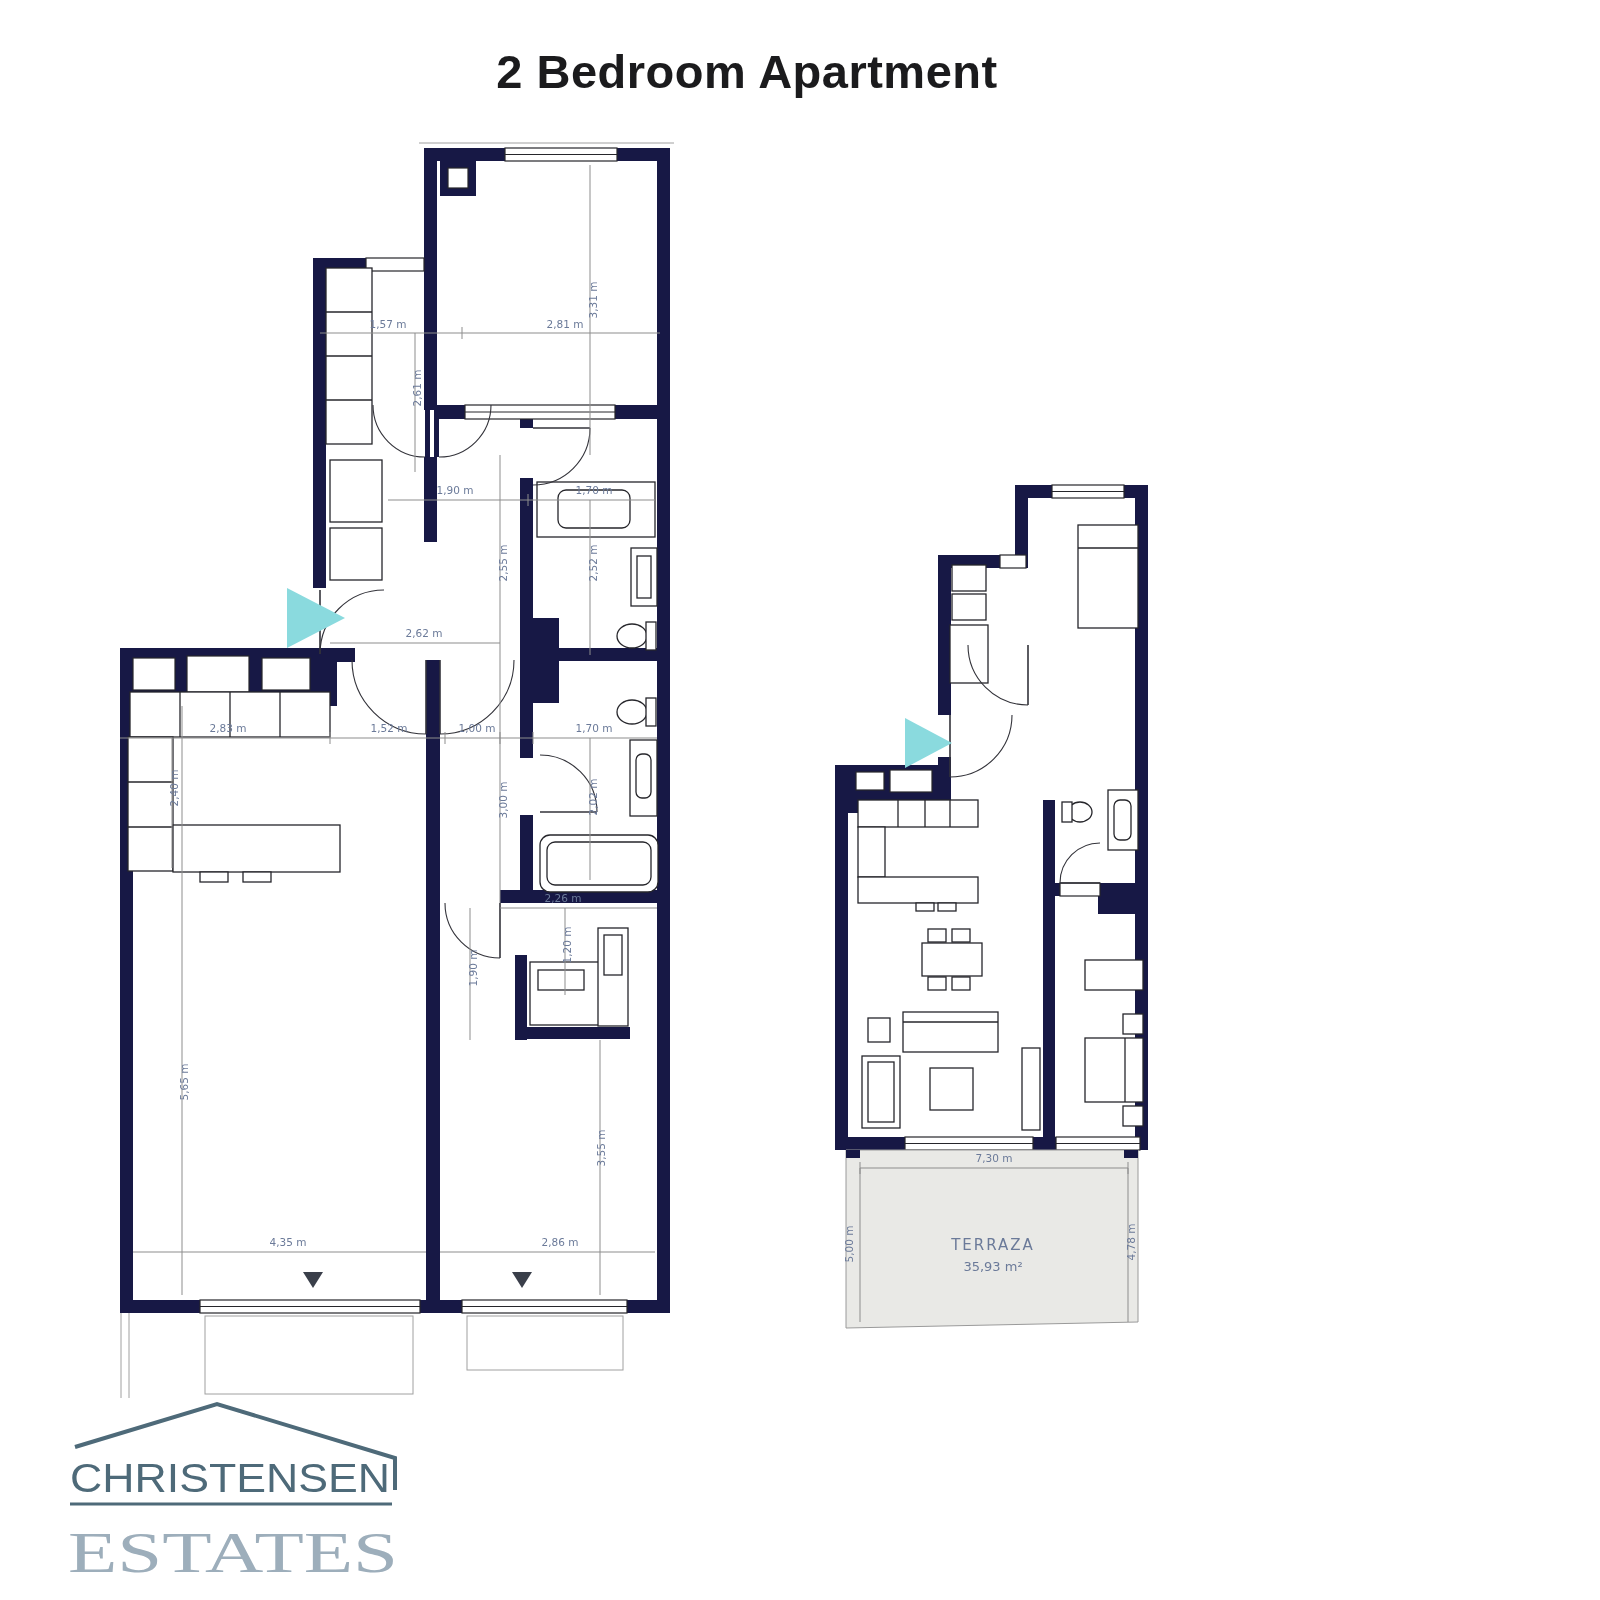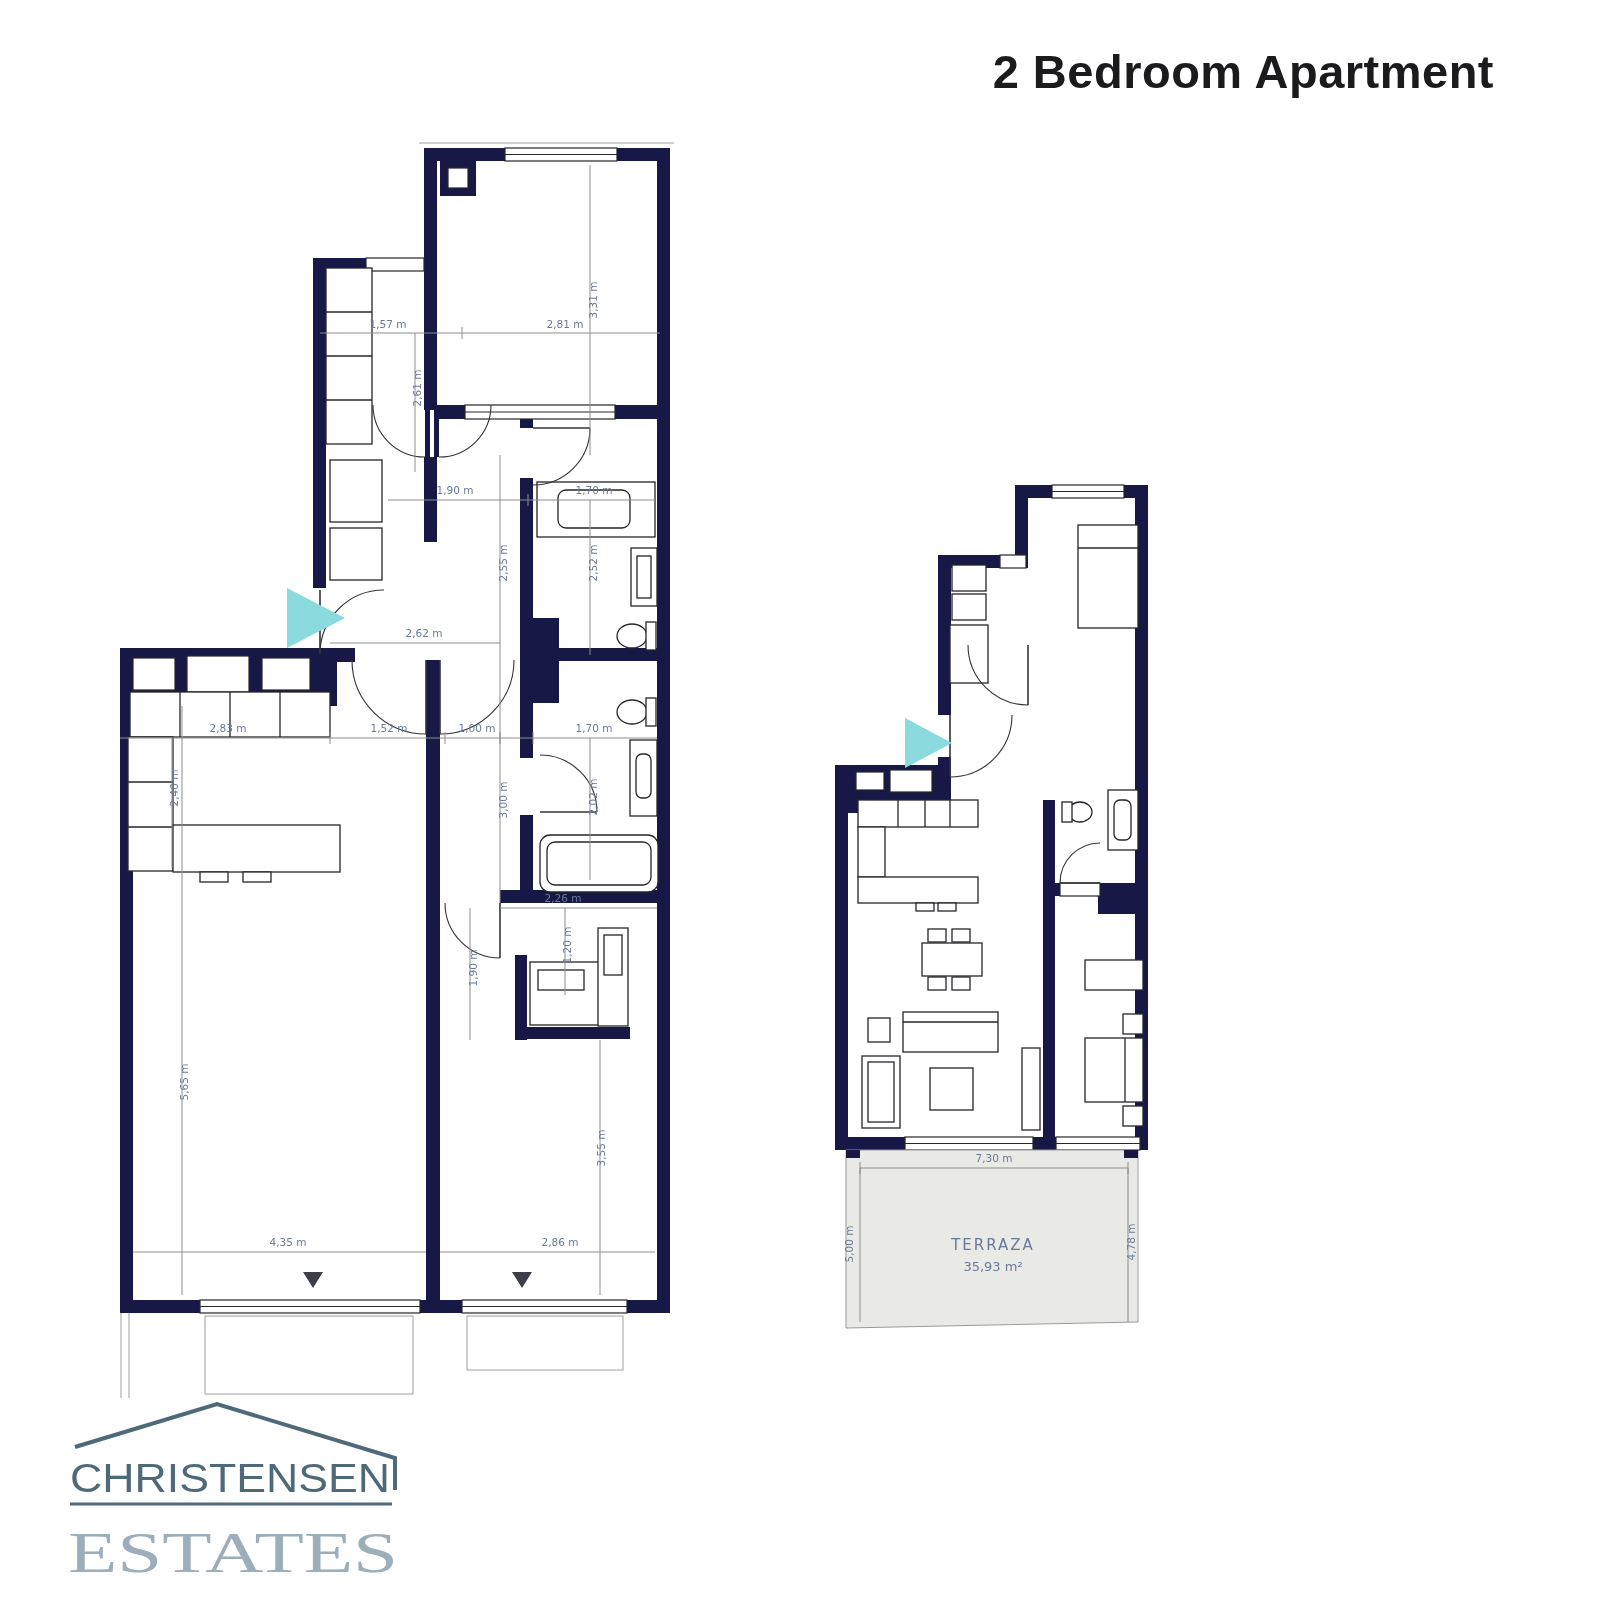--- a/index.html
+++ b/index.html
@@ -2,21 +2,21 @@
 <html><head>
 <meta charset="utf-8">
 <style>
   :root{
     --wall:#171845; --dim:#6b7a99; --arrow:#8adade; --terr:#e9e9e6;
     --logo-dark:#4e6a79; --logo-light:#9daebb; --title:#1b1b1d;
   }
   html,body{margin:0;padding:0;background:#fff;}
   .page{position:relative;width:1600px;height:1600px;background:#fff;overflow:hidden;
         font-family:"Liberation Sans",sans-serif;}
-  .title{position:absolute;top:44px;left:0;width:1494px;margin:0;text-align:right;
+  .title{position:absolute;top:44px;left:0;width:1494px;margin:0;text-align:center;
          font-size:47px;font-weight:bold;color:var(--title);letter-spacing:.5px;}
   svg.canvas{position:absolute;left:0;top:0;}
   .wall{fill:var(--wall);}
   .win{fill:#fff;stroke:#26262b;stroke-width:1.2;}
   .winl{stroke:#26262b;stroke-width:1;}
   .fx{fill:#fff;stroke:#26262b;stroke-width:1.3;}
   .fxl{stroke:#26262b;stroke-width:1.3;}
   .door{fill:none;stroke:#33333a;stroke-width:1.1;}
   .leaf{stroke:#33333a;stroke-width:1.6;}
   .dim{stroke:#8d8d8d;stroke-width:1;}

